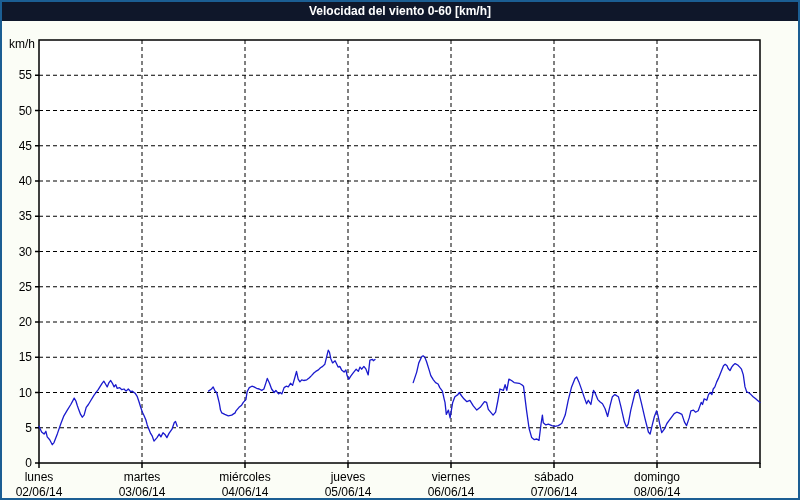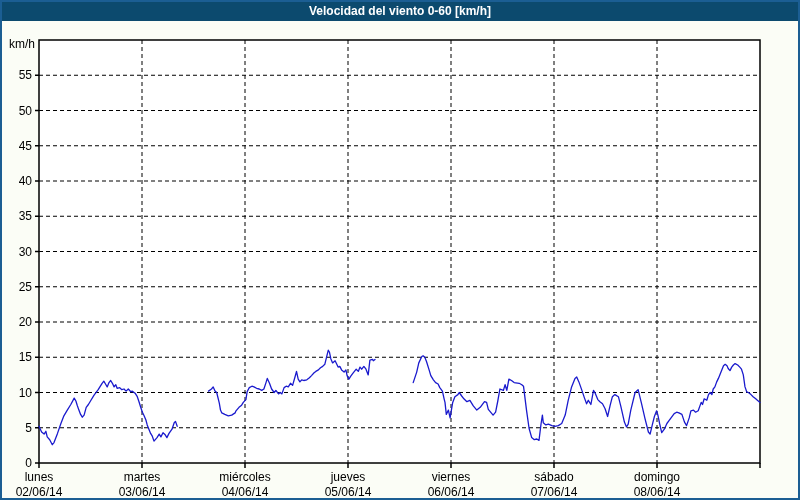--- a/index.html
+++ b/index.html
@@ -7,21 +7,21 @@
     width:800px;height:500px;position:relative;overflow:hidden;
     background:#fbfdf6;
     font-family:"Liberation Sans", sans-serif;
   }
   .border-overlay{
     position:absolute;inset:0;border:2px solid #1b5e93;
     box-sizing:border-box;pointer-events:none;z-index:10;
   }
   .titlebar{
     position:absolute;top:0;left:0;width:100%;height:21px;
-    background:#0c4a6e;color:#ffffff;
+    background:#0f172a;color:#ffffff;
     display:flex;align-items:center;justify-content:center;
     font-size:12px;font-weight:bold;z-index:5;
   }
   #chart{position:absolute;top:0;left:0;}
   .grid{stroke:#000000;stroke-width:1;stroke-dasharray:4 3;fill:none;}
   .frame{fill:none;stroke:#000000;stroke-width:1.5;}
   .tick{stroke:#000000;stroke-width:1.5;}
   .plotbg{fill:#ffffff;}
   text.ylab{font-size:12px;fill:#000000;text-anchor:end;}
   text.xlab{font-size:12px;fill:#000000;text-anchor:middle;}

